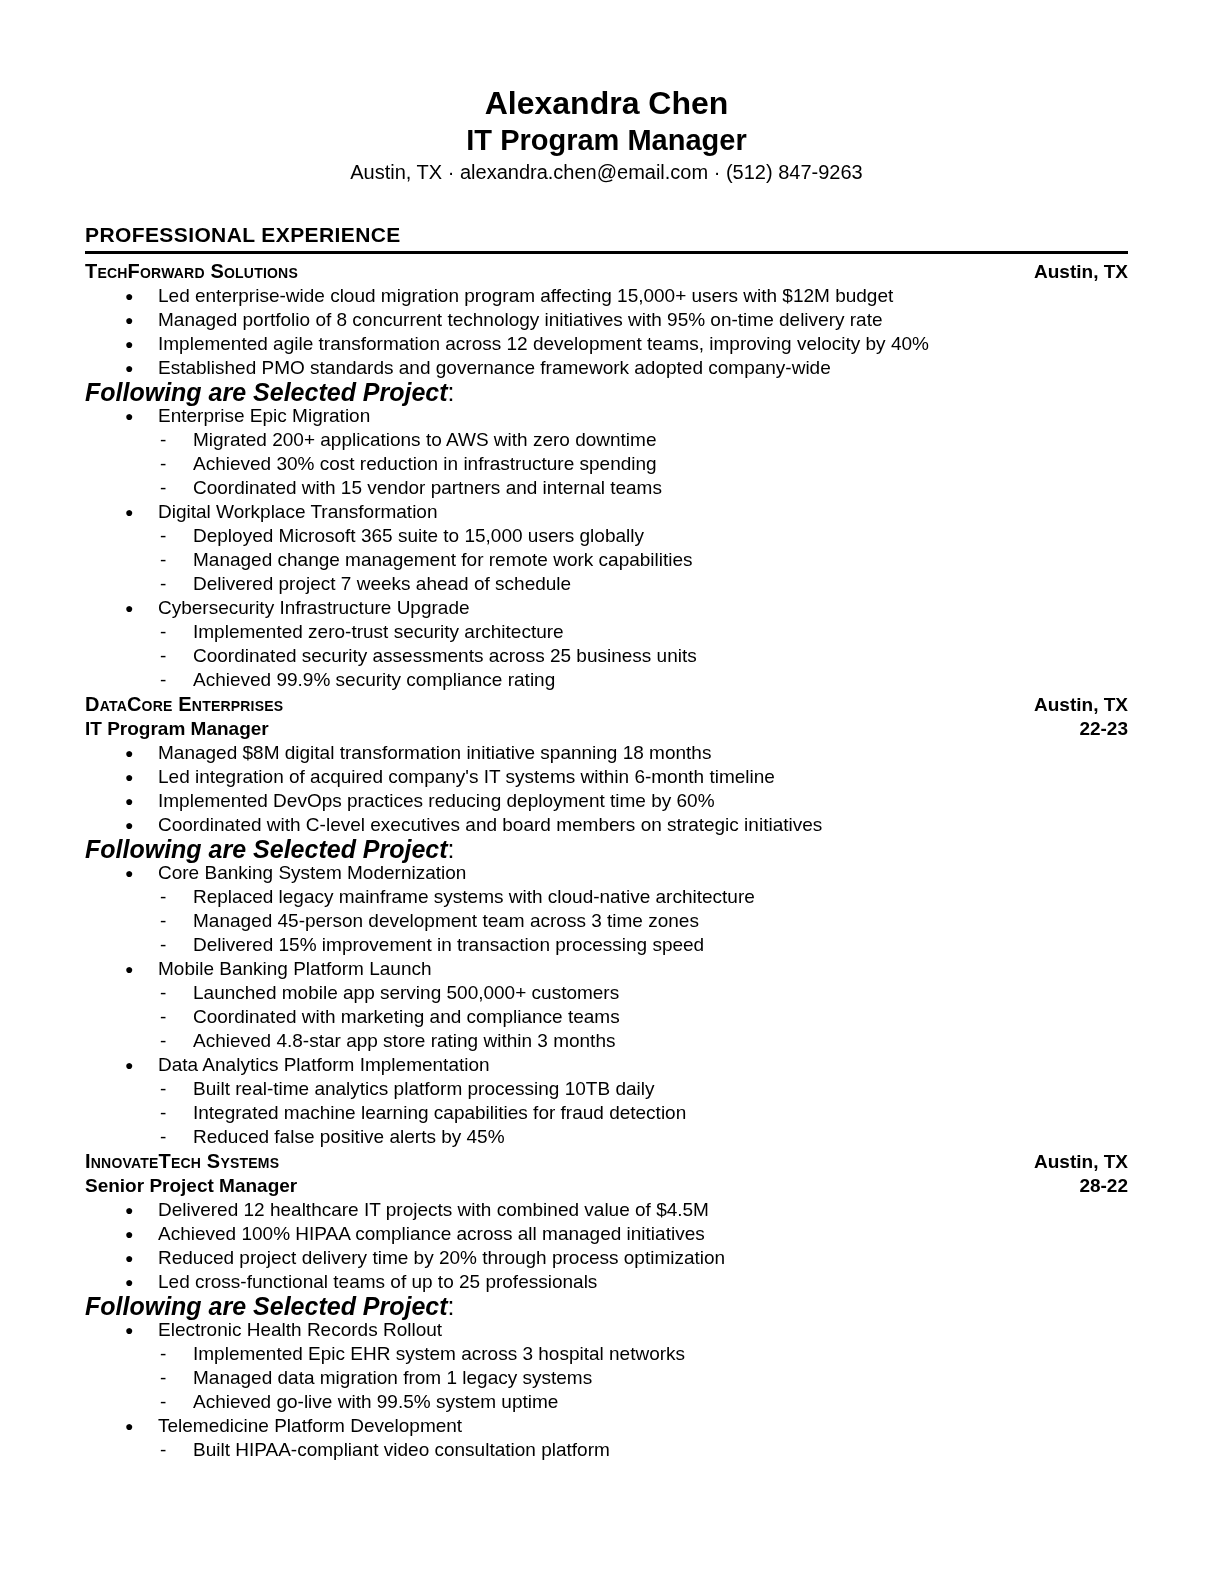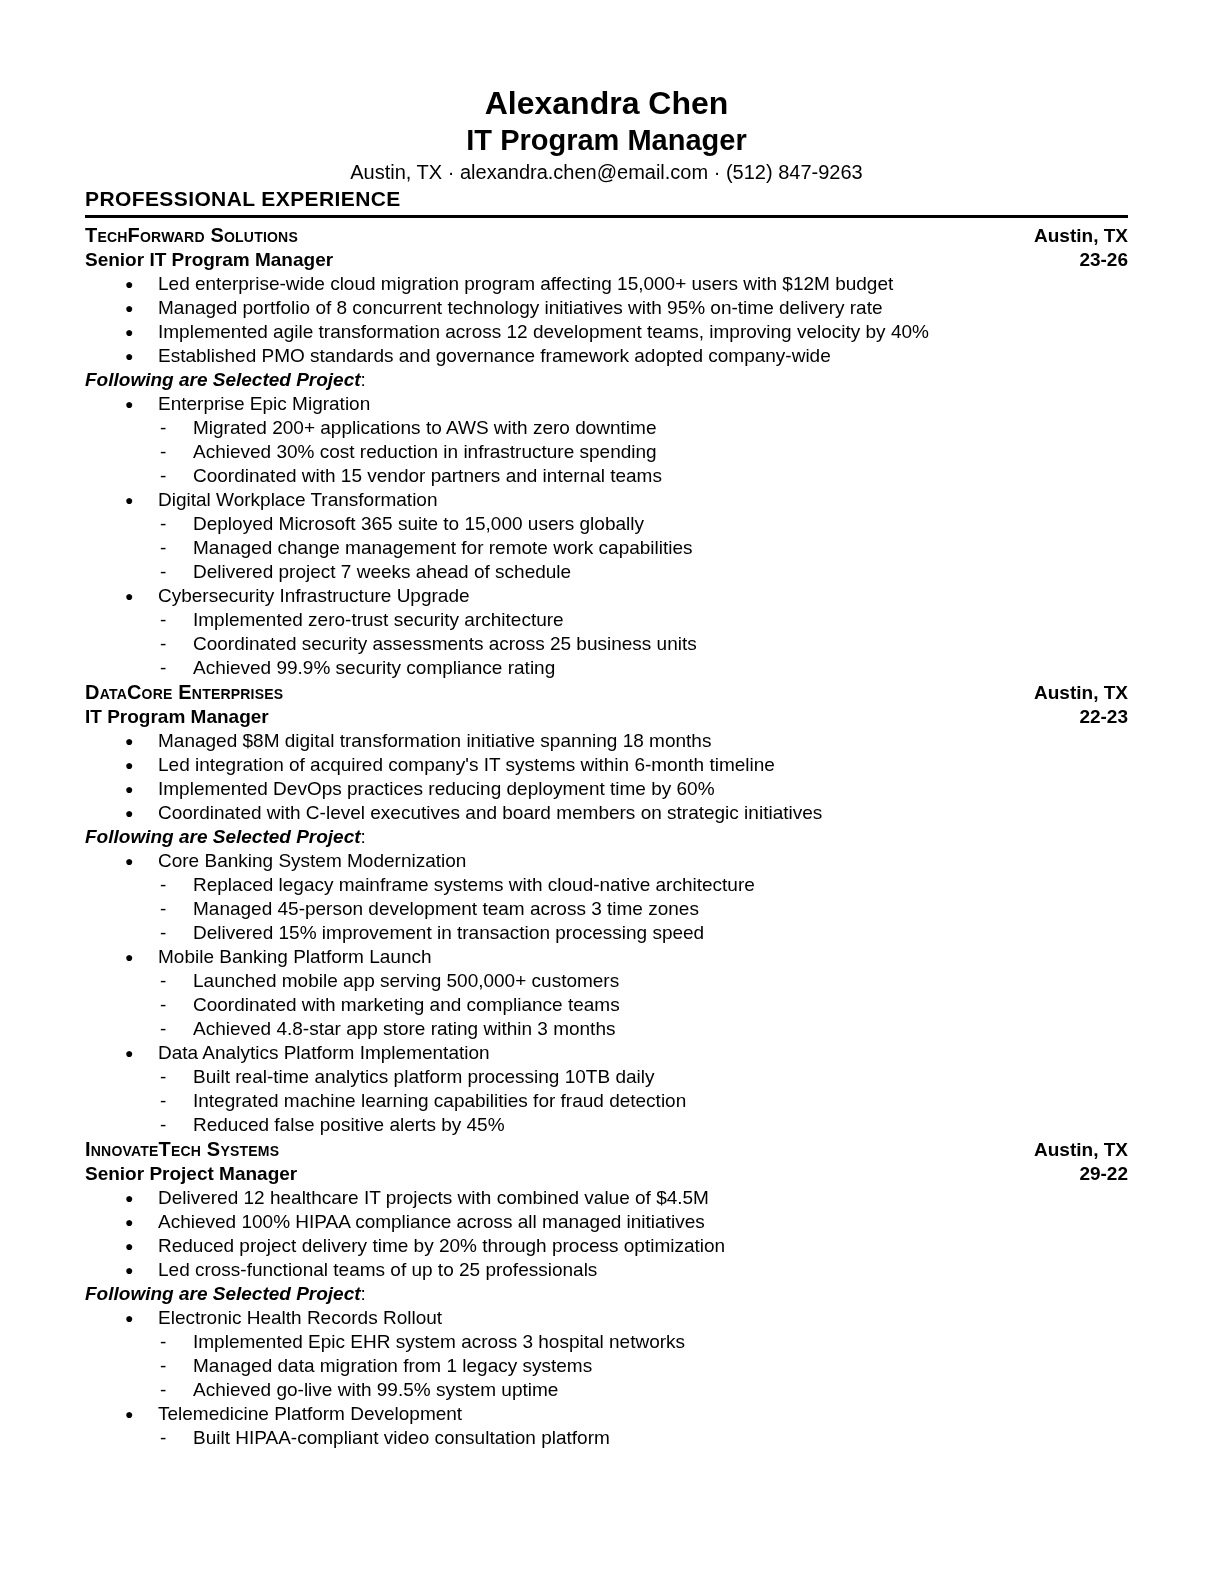--- a/index.html
+++ b/index.html
@@ -27,21 +27,21 @@
     font-size: 29px;
     font-weight: bold;
     line-height: 36px;
   }
   .contact-line {
     font-size: 20px;
     line-height: 28px;
     margin-top: 0;
   }
   
-  .experience-section { }
+  .experience-section { margin-top: 36px; }
   .section-title {
     font-size: 21px;
     font-weight: bold;
     letter-spacing: 0.4px;
     line-height: 26px;
   }
   .section-divider {
     border: none;
     border-top: 3px solid #000;
     margin-top: 3px;
@@ -84,21 +84,21 @@
     line-height: 24px;
   }
   .dash {
     flex: none;
     width: 33px;
     font-size: 19px;
     line-height: 24px;
   }
   .li-text { flex: 1; }
   .projects-label {
-    font-size: 19px;
+    font-size: 25px;
     line-height: 24px;
   }
   .projects-label em {
     font-weight: bold;
     font-style: italic;
   }
   .projects-label .colon {
     font-weight: normal;
     font-style: normal;
   }
@@ -115,24 +115,20 @@
 
   <section class="experience-section">
     <h3 class="section-title">PROFESSIONAL EXPERIENCE</h3>
     <hr class="section-divider">
     <div id="jobs">
   <div class="job">
     <div class="job-row">
       <span class="company">TechForward Solutions</span>
       <span class="location">Austin, TX</span>
     </div>
-    <div class="job-row">
-      <span class="role">Senior IT Program Manager</span>
-      <span class="dates">23-26</span>
-    </div>
     <ul class="highlights">
             <li>
               <span class="bullet">●</span>
               <span class="li-text">Led enterprise-wide cloud migration program affecting 15,000+ users with $12M budget</span>
             </li>
             <li>
               <span class="bullet">●</span>
               <span class="li-text">Managed portfolio of 8 concurrent technology initiatives with 95% on-time delivery rate</span>
             </li>
             <li>
@@ -289,21 +285,21 @@
           </ul>
   </div>
 
   <div class="job">
     <div class="job-row">
       <span class="company">InnovateTech Systems</span>
       <span class="location">Austin, TX</span>
     </div>
     <div class="job-row">
       <span class="role">Senior Project Manager</span>
-      <span class="dates">29-22</span>
+      <span class="dates">28-22</span>
     </div>
     <ul class="highlights">
             <li>
               <span class="bullet">●</span>
               <span class="li-text">Delivered 12 healthcare IT projects with combined value of $4.5M</span>
             </li>
             <li>
               <span class="bullet">●</span>
               <span class="li-text">Achieved 100% HIPAA compliance across all managed initiatives</span>
             </li>

